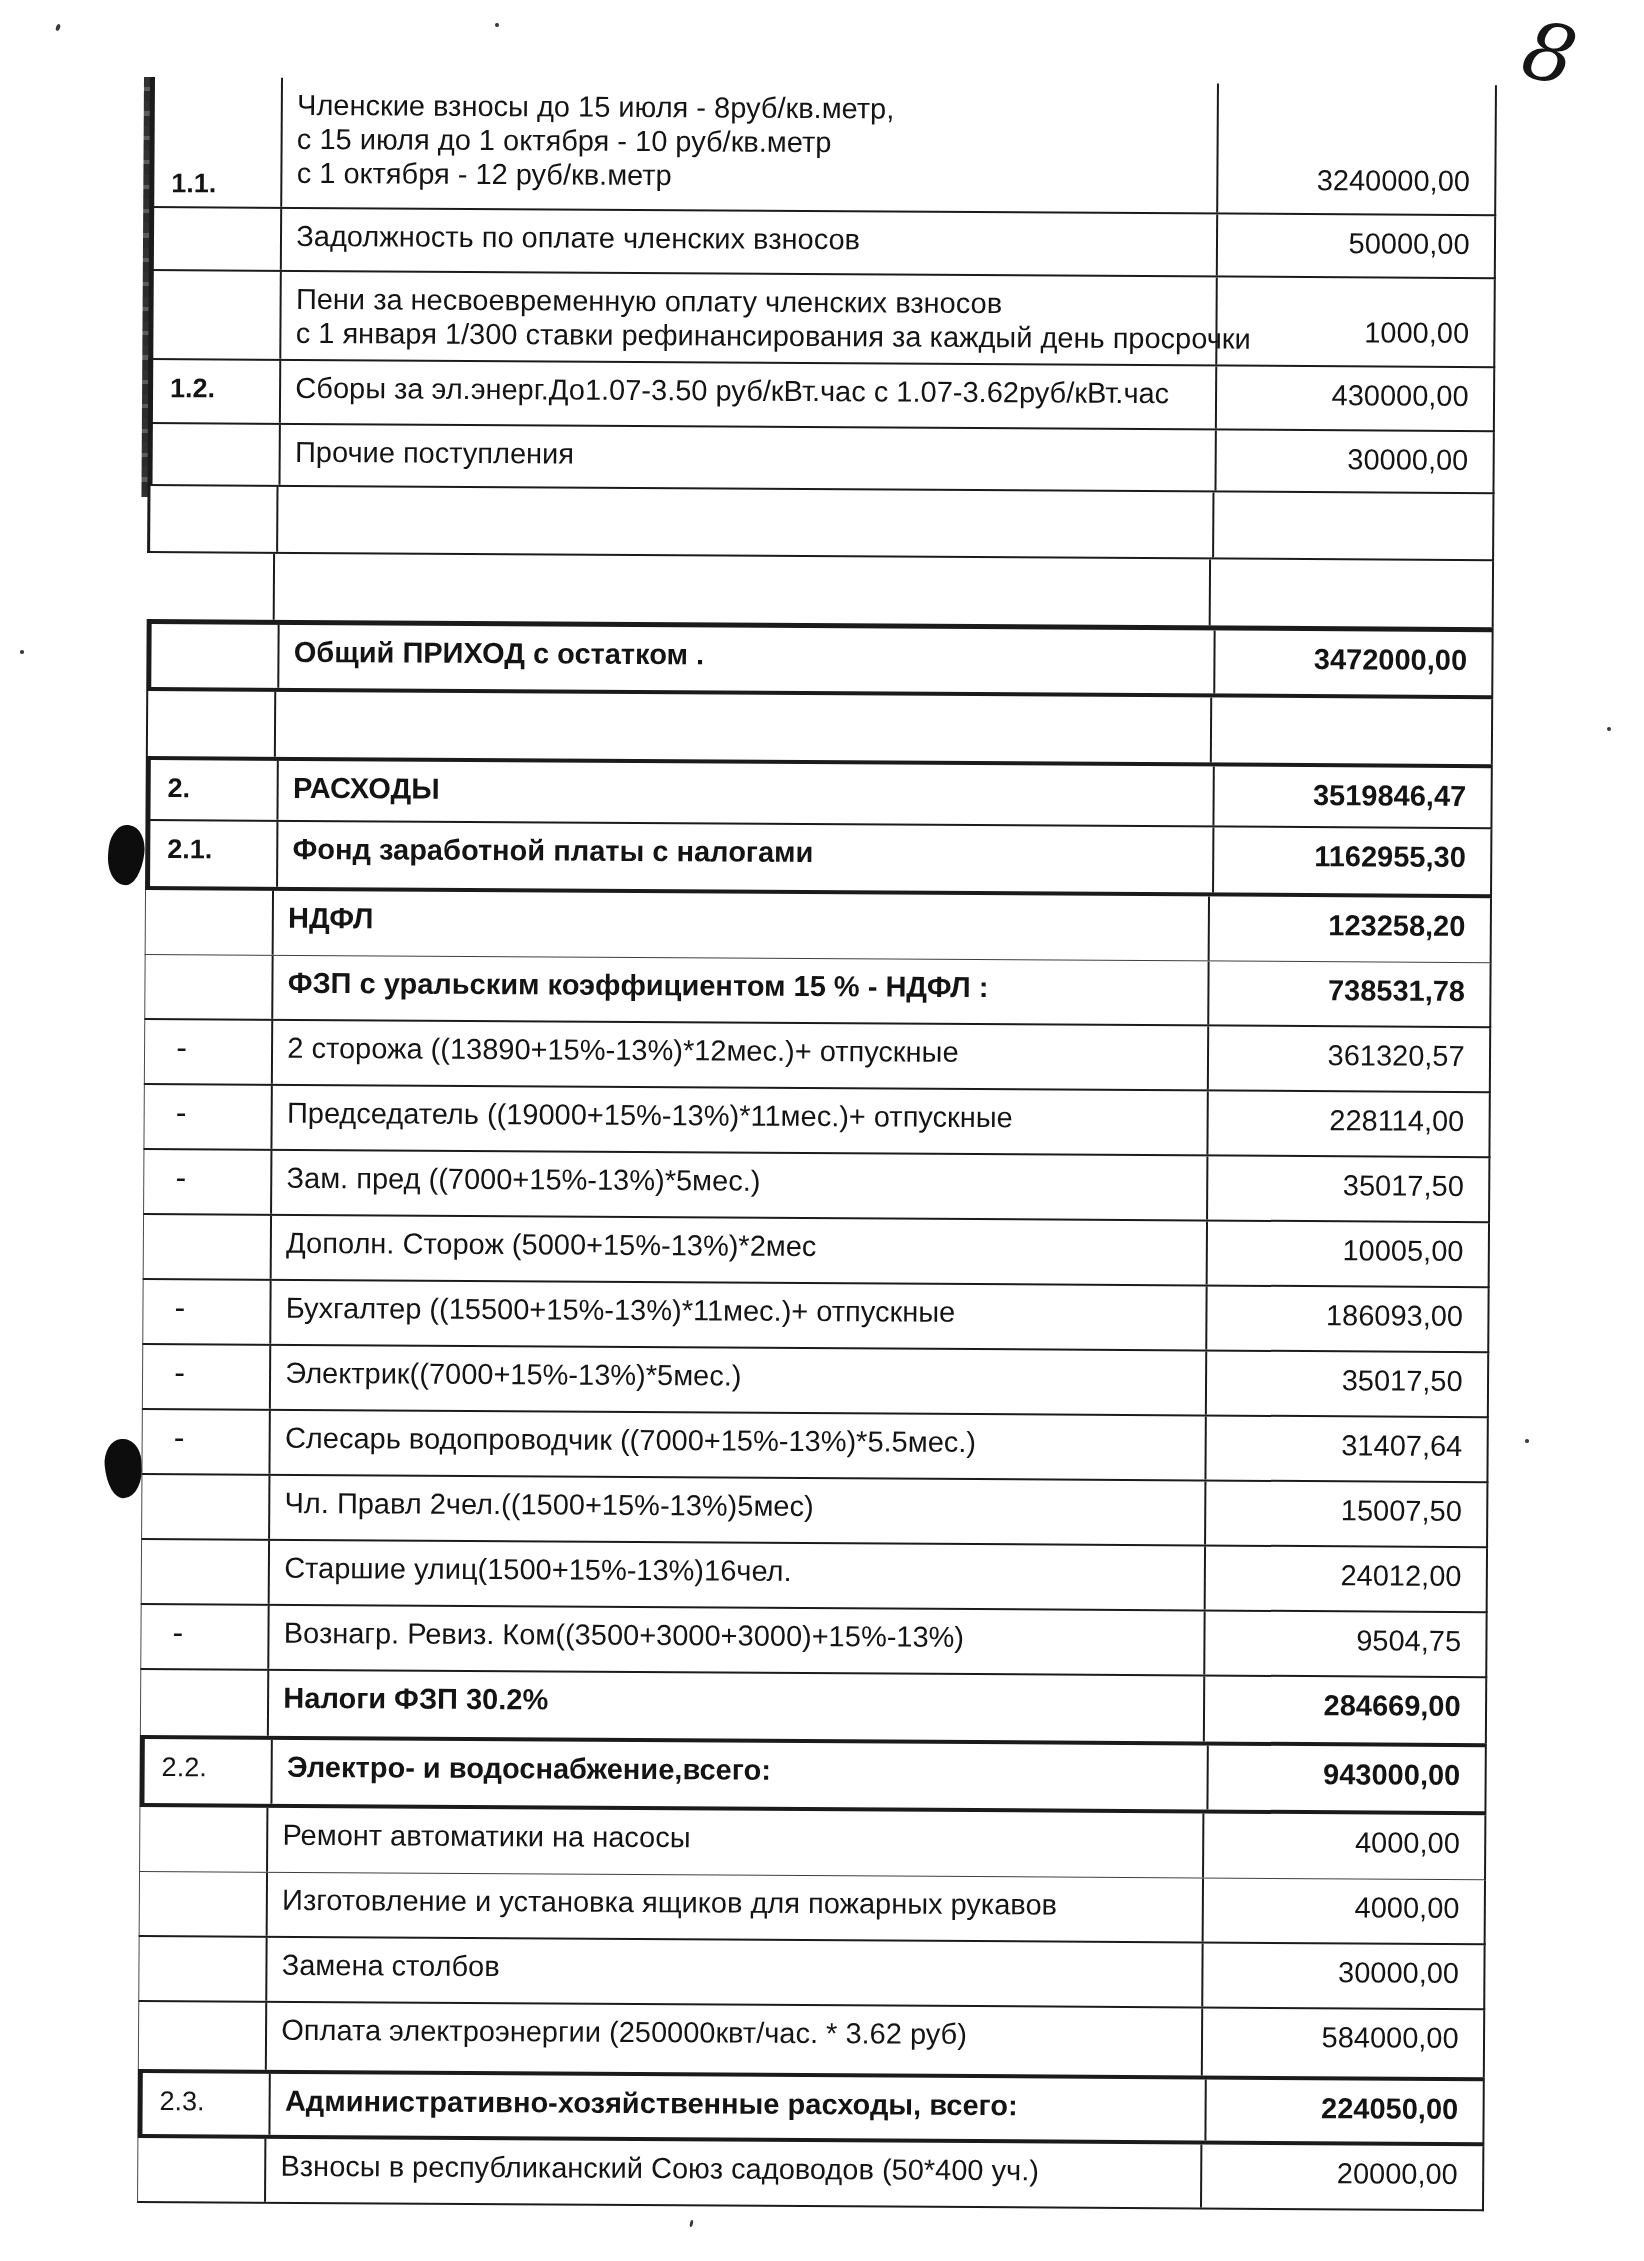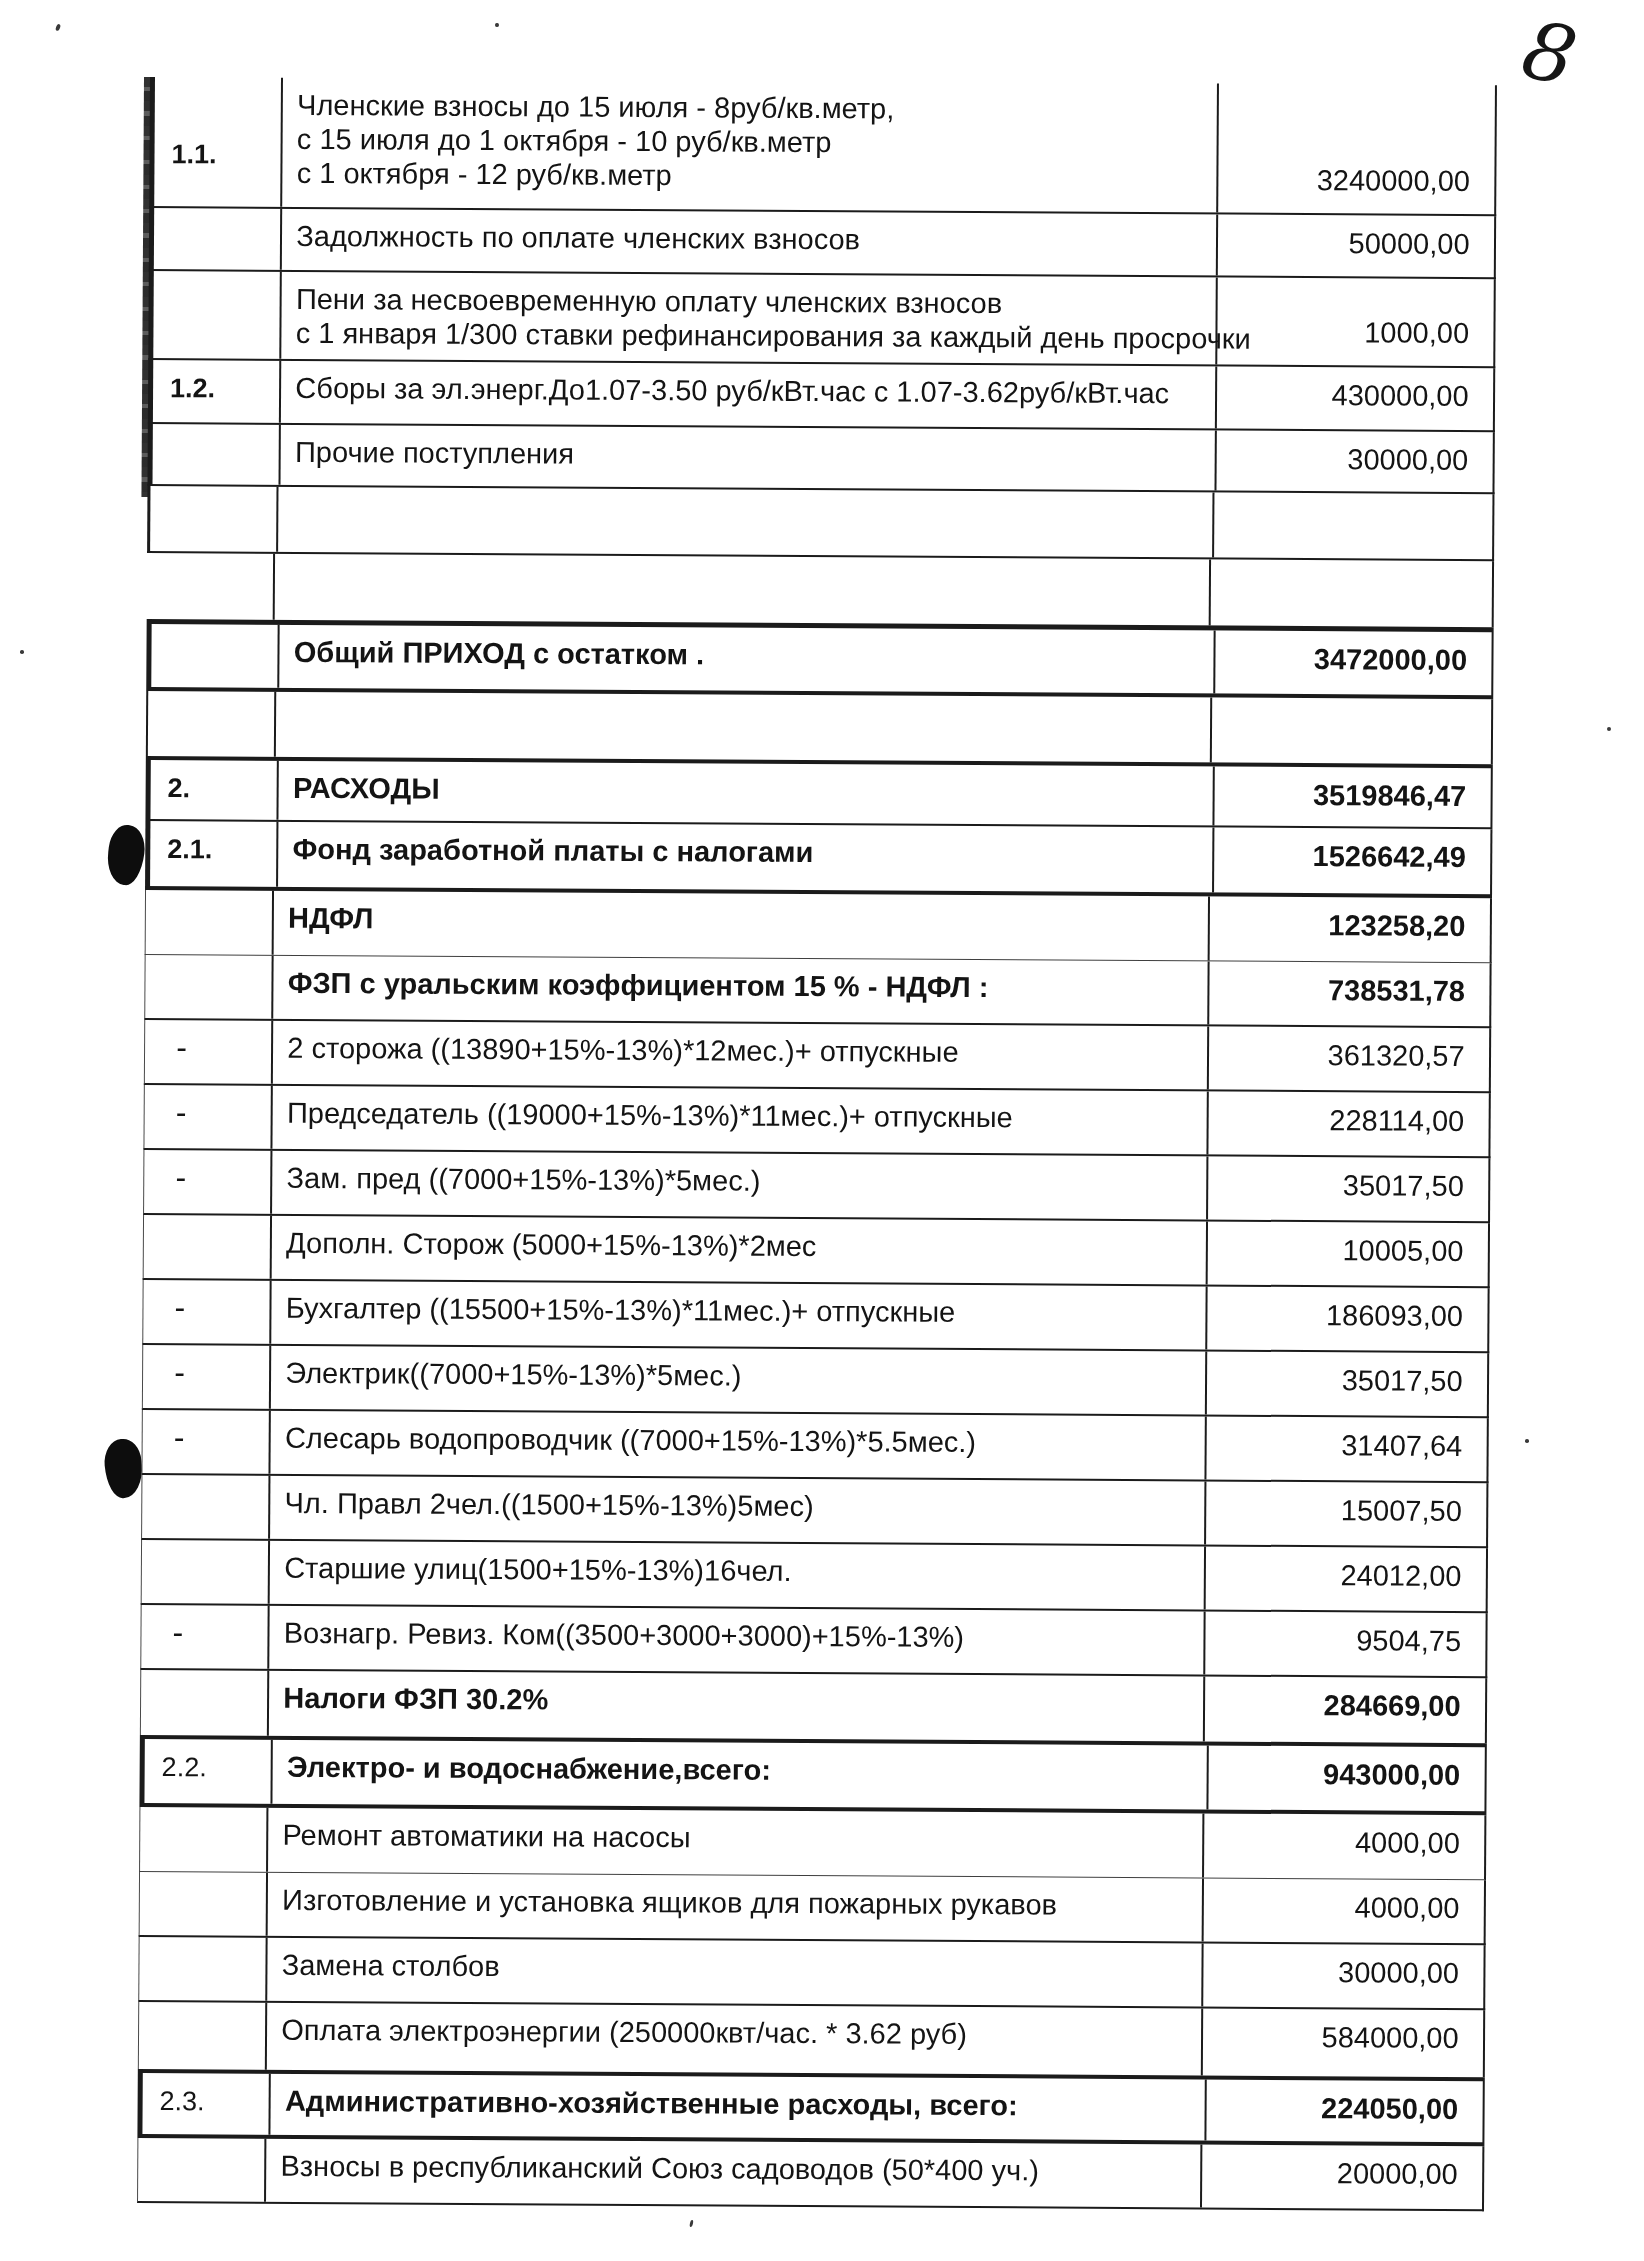--- a/index.html
+++ b/index.html
@@ -14,21 +14,21 @@
   .row { position:relative; display:flex; width:100%;
          border:0 solid #1b1b1b; border-right-width:2.2px; }
   .cell { height:100%; }
   .c1 { width:128px; border-right:2.2px solid #1b1b1b; padding:13px 4.3px 0 17px; font-size:27px; }
   .c2 { width:936px; border-right:2.2px solid #1b1b1b; padding:10.8px 14.3px 0 14.3px;
         font-size:29px; line-height:1.17; }
   .c3 { flex:1; text-align:right; padding:11.5px 24.4px 0 4.3px; font-size:29px; }
   .b  { font-weight:700; }
   .dash { padding-left:0; padding-right:53px; text-align:center; font-size:32px; padding-top:8.6px; }
   .vbot { display:flex; flex-direction:column; justify-content:flex-end; }
-  .c1.vbot { padding-bottom:36px; }
+  .c1.vbot { padding-bottom:7px; }
   .c3.vbot { padding-bottom:16px; align-items:flex-end; }
   .dline { white-space:nowrap; }
   .pageno { position:absolute; left:1524px; top:7.2px;
             font-family:"DejaVu Serif","Liberation Serif",serif; font-style:italic;
             font-size:80px; transform:rotate(13deg); color:#161616; }
   .smudge { position:absolute; left:-5.7px; top:0; width:8px; height:420px; opacity:.92;
             background:repeating-linear-gradient(180deg,#1f1f1f 0 10px,#4e4e4e 10px 14.3px,#191919 14.3px 24.4px); }
   .punch { position:absolute; background:#0d0d0d; }
   .punch-a { left:108px; top:825px; width:36px; height:60px;
              border-radius:48% 52% 44% 56%/42% 46% 58% 54%; transform:rotate(7deg); }
@@ -125,21 +125,21 @@
         <div class="cell c2 b">
           <div class="dline">РАСХОДЫ</div>
         </div>
         <div class="cell c3 b"><span>3519846,47</span></div>
       </div>
       <div class="row" style="height: 69px; border-left-width: 5.7px; border-top-width: 0px; border-bottom-width: 4.3px;">
         <div class="cell c1 b"><span>2.1.</span></div>
         <div class="cell c2 b">
           <div class="dline">Фонд заработной платы с налогами</div>
         </div>
-        <div class="cell c3 b"><span>1526642,49</span></div>
+        <div class="cell c3 b"><span>1162955,30</span></div>
       </div>
       <div class="row" style="height: 65px; border-left-width: 1.4px; border-top-width: 0px; border-bottom-width: 1.4px; border-left-color: rgb(74, 74, 74); border-bottom-color: rgb(63, 63, 63);">
         <div class="cell c1"></div>
         <div class="cell c2 b">
           <div class="dline">НДФЛ</div>
         </div>
         <div class="cell c3 b"><span>123258,20</span></div>
       </div>
       <div class="row" style="height: 65px; border-left-width: 1.4px; border-top-width: 0px; border-bottom-width: 2.2px; border-left-color: rgb(74, 74, 74);">
         <div class="cell c1"></div>

